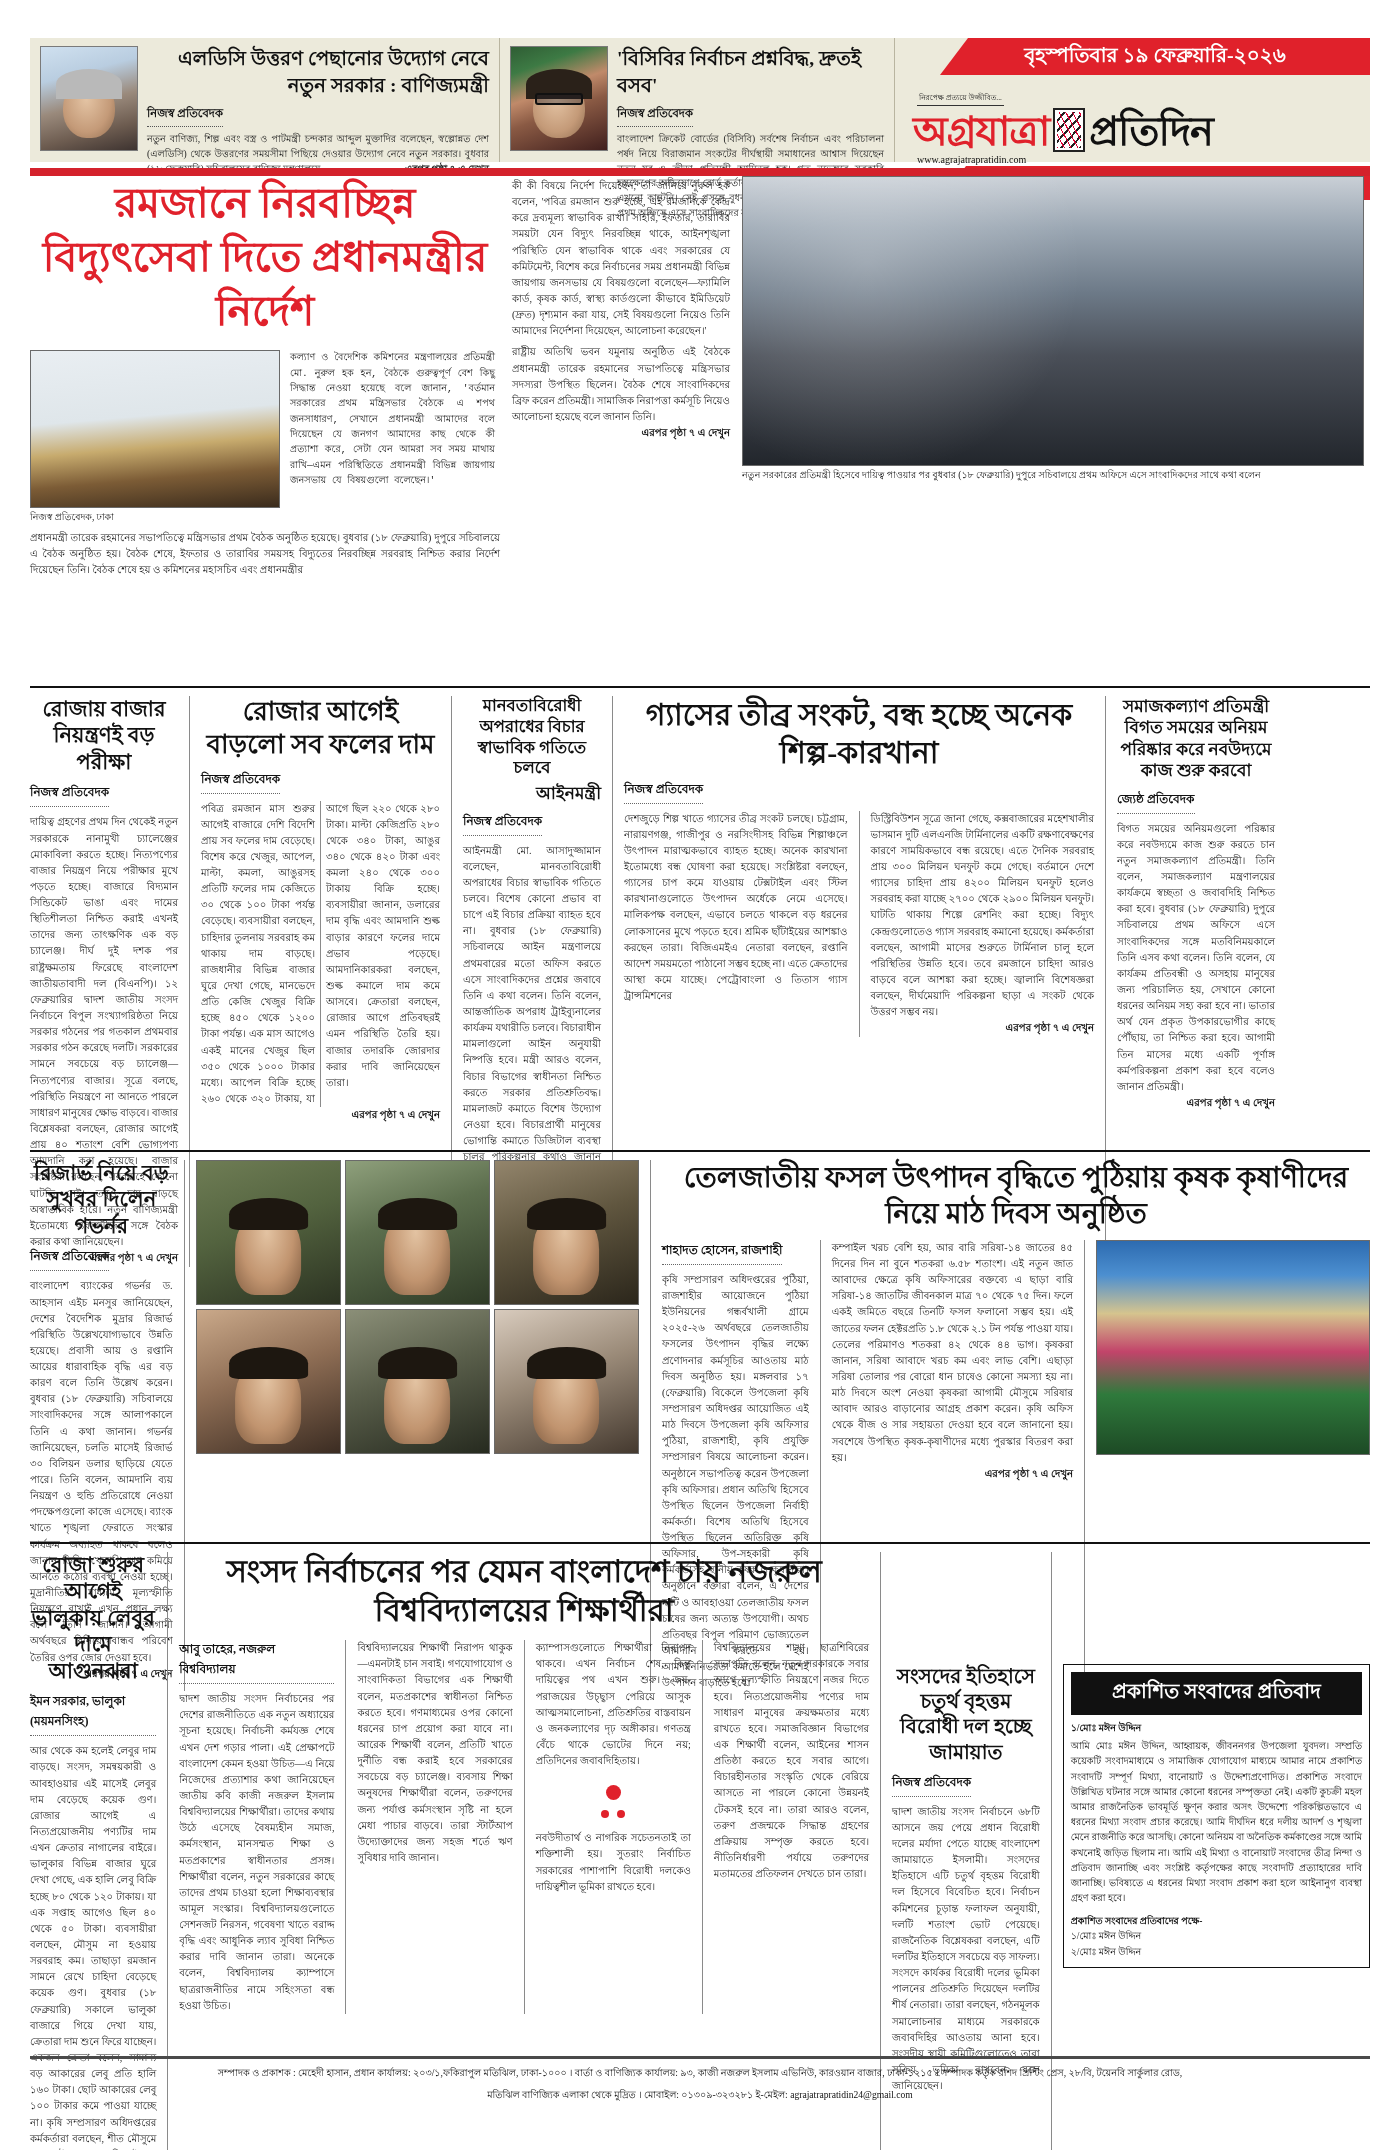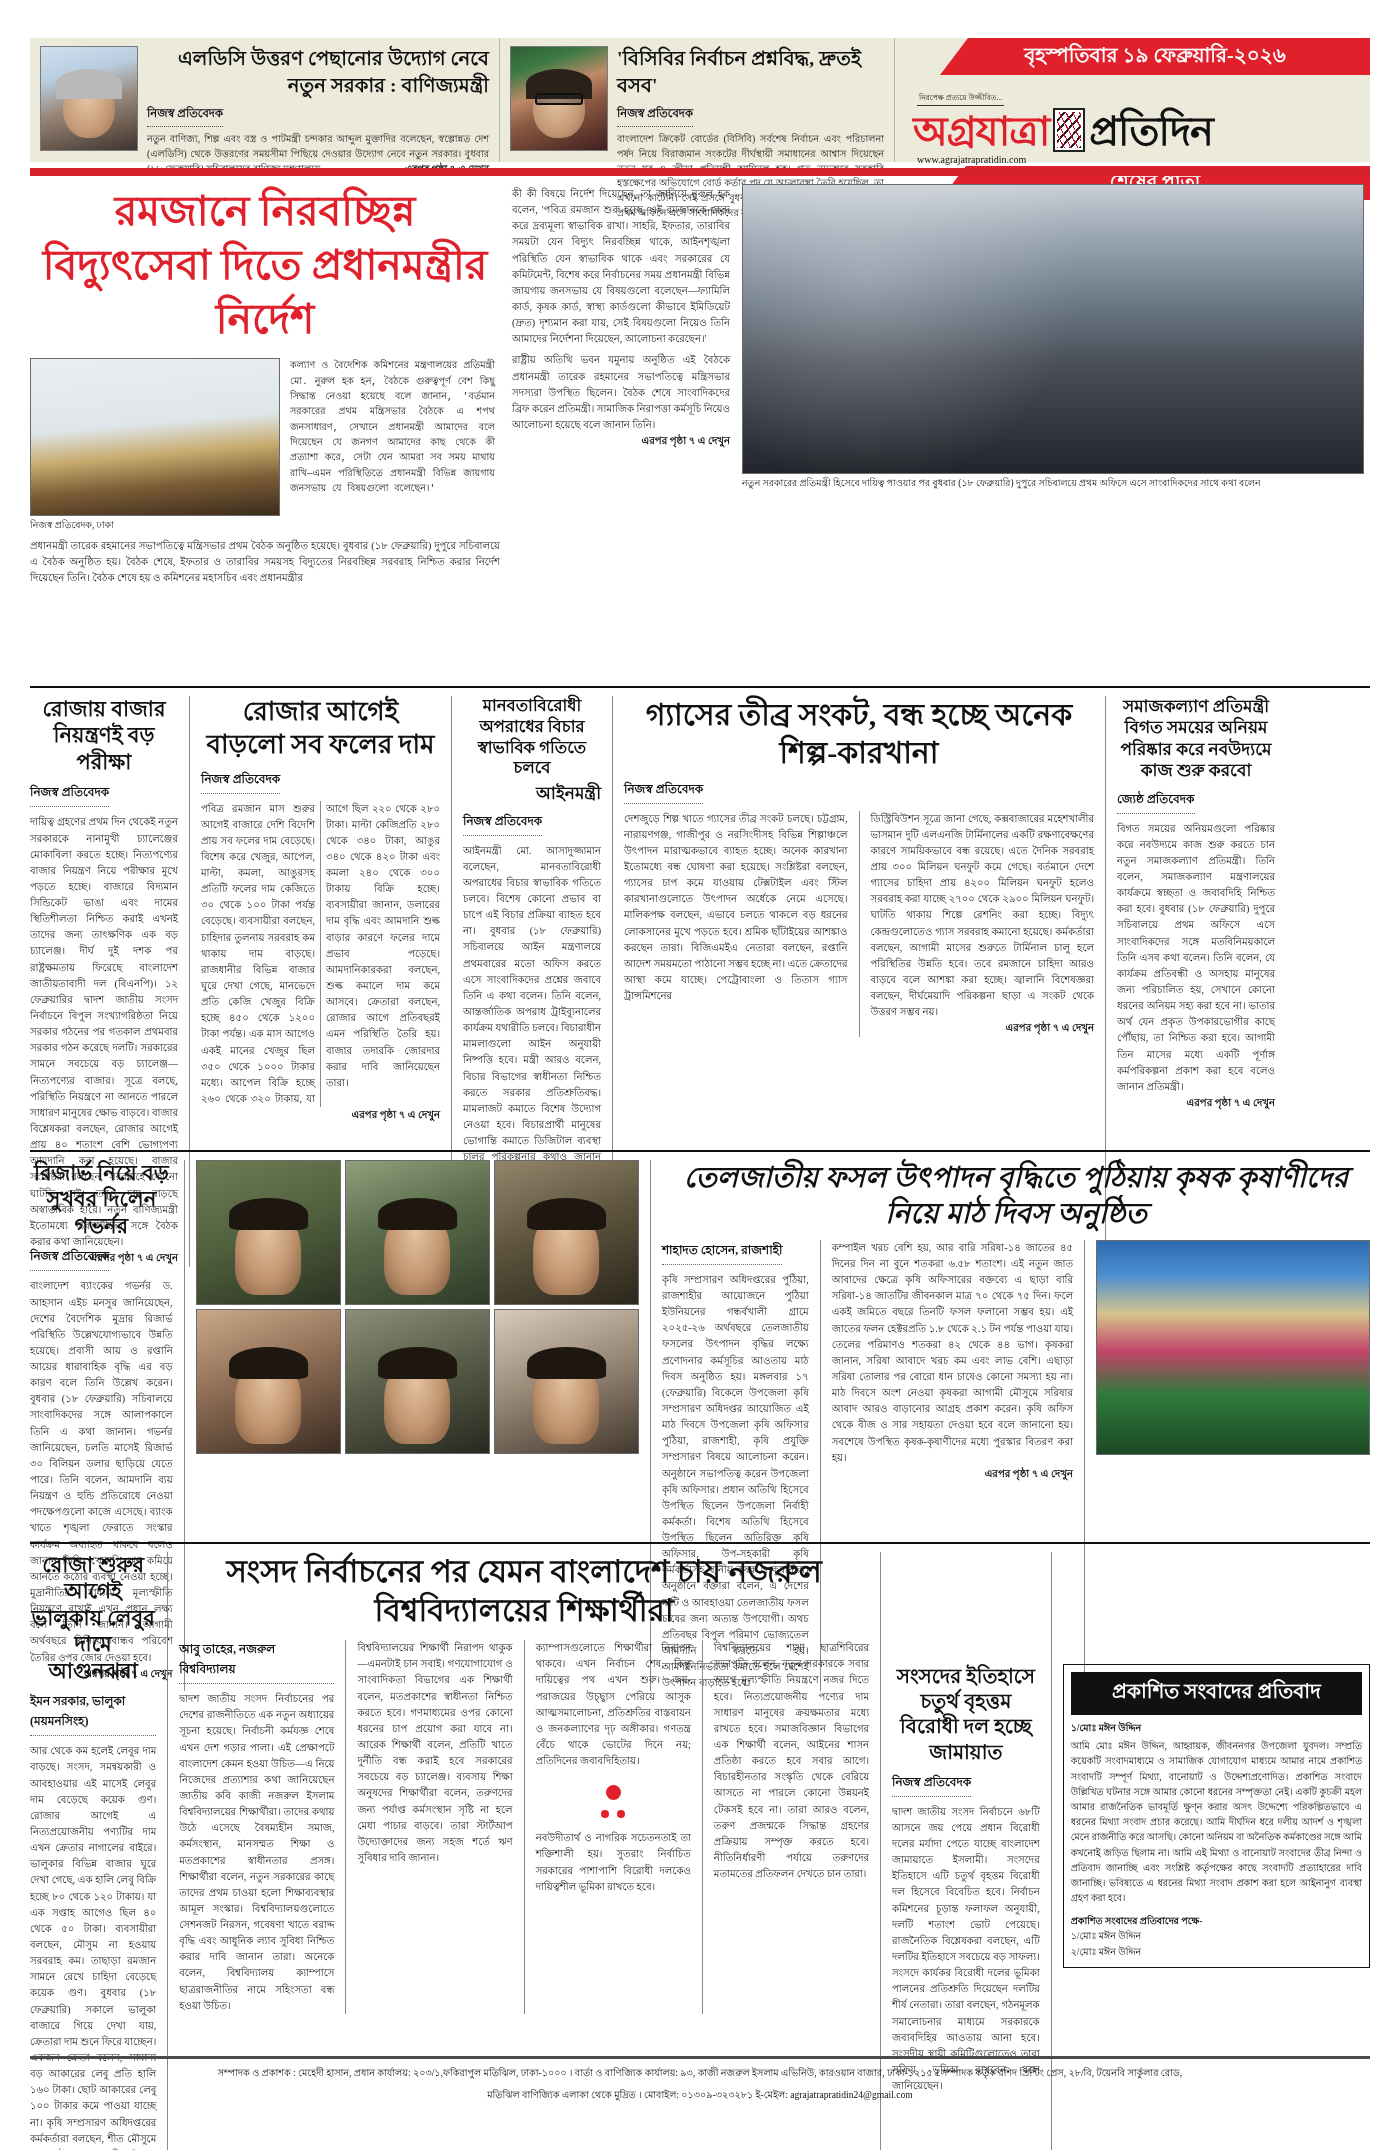--- a/index.html
+++ b/index.html
@@ -200,21 +200,21 @@
         </div>
         <div class="logo-url">www.agrajatrapratidin.com</div>
       </div>
       <div class="section-band">শেষের পাতা</div>
     </div>
   </div>
 
   <div style="position:absolute; left:30px; top:172px; width:1340px;">
     <div class="rule-red"></div>
 
-    <div style="display:flex; gap:12px; margin-top:8px;">
+    <div style="display:flex; gap:12px; margin-top:0;">
 
       <div style="width:470px;">
         <div class="hl hl-red" style="font-size:41px; line-height:1.32;">রমজানে নিরবচ্ছিন্ন বিদ্যুৎসেবা দিতে প্রধানমন্ত্রীর নির্দেশ</div>
         <div style="display:flex; gap:10px; margin-top:12px;">
           <div class="photo ph-meet" style="width:250px;height:158px;"></div>
           <div style="width:205px;font-family:Liberation Mono, monospace;">
             <div class="body-txt" style="font-size:9.6px;">কল্যাণ ও বৈদেশিক কমিশনের মন্ত্রণালয়ের প্রতিমন্ত্রী মো. নুরুল হক হন, বৈঠকে গুরুত্বপূর্ণ বেশ কিছু সিদ্ধান্ত নেওয়া হয়েছে বলে জানান, 'বর্তমান সরকারের প্রথম মন্ত্রিসভার বৈঠকে এ শপথ জনসাধারণ, সেখানে প্রধানমন্ত্রী আমাদের বলে দিয়েছেন যে জনগণ আমাদের কাছ থেকে কী প্রত্যাশা করে, সেটা যেন আমরা সব সময় মাথায় রাখি—এমন পরিস্থিতিতে প্রধানমন্ত্রী বিভিন্ন জায়গায় জনসভায় যে বিষয়গুলো বলেছেন।'</div>
           </div>
         </div>
         <div class="cap">নিজস্ব প্রতিবেদক, ঢাকা</div>
@@ -319,21 +319,21 @@
               <div class="portrait-face"></div>
             </div>
           <div class="photo ph-port-6">
               <div class="portrait-face"></div>
             </div>
         </div>
       </div>
       <div style="width:1px;background:#8a8a8a;"></div>
 
       <div style="width:708px;">
-        <div class="hl" style="font-size:28.5px;font-style:italic;">তেলজাতীয় ফসল উৎপাদন বৃদ্ধিতে পুঠিয়ায় কৃষক কৃষাণীদের নিয়ে মাঠ দিবস অনুষ্ঠিত</div>
+        <div class="hl" style="font-size:28.5px;">তেলজাতীয় ফসল উৎপাদন বৃদ্ধিতে পুঠিয়ায় কৃষক কৃষাণীদের নিয়ে মাঠ দিবস অনুষ্ঠিত</div>
         <div style="display:flex; gap:11px; margin-top:8px;">
           <div style="width:155px;">
             <div class="byline">শাহাদত হোসেন, রাজশাহী</div>
             <div class="body-txt" style="margin-top:7px;">কৃষি সম্প্রসারণ অধিদপ্তরের পুঠিয়া, রাজশাহীর আয়োজনে পুঠিয়া ইউনিয়নের গন্ধর্বখালী গ্রামে ২০২৫-২৬ অর্থবছরে তেলজাতীয় ফসলের উৎপাদন বৃদ্ধির লক্ষ্যে প্রণোদনার কর্মসূচির আওতায় মাঠ দিবস অনুষ্ঠিত হয়। মঙ্গলবার ১৭ (ফেব্রুয়ারি) বিকেলে উপজেলা কৃষি সম্প্রসারণ অধিদপ্তর আয়োজিত এই মাঠ দিবসে উপজেলা কৃষি অফিসার পুঠিয়া, রাজশাহী, কৃষি প্রযুক্তি সম্প্রসারণ বিষয়ে আলোচনা করেন। অনুষ্ঠানে সভাপতিত্ব করেন উপজেলা কৃষি অফিসার। প্রধান অতিথি হিসেবে উপস্থিত ছিলেন উপজেলা নির্বাহী কর্মকর্তা। বিশেষ অতিথি হিসেবে উপস্থিত ছিলেন অতিরিক্ত কৃষি অফিসার, উপ-সহকারী কৃষি কর্মকর্তাসহ স্থানীয় কৃষক ও কৃষাণীরা। অনুষ্ঠানে বক্তারা বলেন, এ দেশের মাটি ও আবহাওয়া তেলজাতীয় ফসল চাষের জন্য অত্যন্ত উপযোগী। অথচ প্রতিবছর বিপুল পরিমাণ ভোজ্যতেল আমদানি করতে হয়। আমদানিনির্ভরতা কমাতে হলে দেশেই উৎপাদন বাড়াতে হবে।</div>
           </div>
           <div style="width:1px;background:#8a8a8a;"></div>
           <div style="width:255px;">
             <div class="body-txt">কম্পাইল খরচ বেশি হয়, আর বারি সরিষা-১৪ জাতের ৪৫ দিনের দিন না বুনে শতকরা ৬.৫৮ শতাংশ। এই নতুন জাত আবাদের ক্ষেত্রে কৃষি অফিসারের বক্তব্যে এ ছাড়া বারি সরিষা-১৪ জাতটির জীবনকাল মাত্র ৭০ থেকে ৭৫ দিন। ফলে একই জমিতে বছরে তিনটি ফসল ফলানো সম্ভব হয়। এই জাতের ফলন হেক্টরপ্রতি ১.৮ থেকে ২.১ টন পর্যন্ত পাওয়া যায়। তেলের পরিমাণও শতকরা ৪২ থেকে ৪৪ ভাগ। কৃষকরা জানান, সরিষা আবাদে খরচ কম এবং লাভ বেশি। এছাড়া সরিষা তোলার পর বোরো ধান চাষেও কোনো সমস্যা হয় না। মাঠ দিবসে অংশ নেওয়া কৃষকরা আগামী মৌসুমে সরিষার আবাদ আরও বাড়ানোর আগ্রহ প্রকাশ করেন। কৃষি অফিস থেকে বীজ ও সার সহায়তা দেওয়া হবে বলে জানানো হয়। সবশেষে উপস্থিত কৃষক-কৃষাণীদের মধ্যে পুরস্কার বিতরণ করা হয়।</div>
             <div class="jump2">এরপর পৃষ্ঠা ৭ এ দেখুন</div>
           </div>

